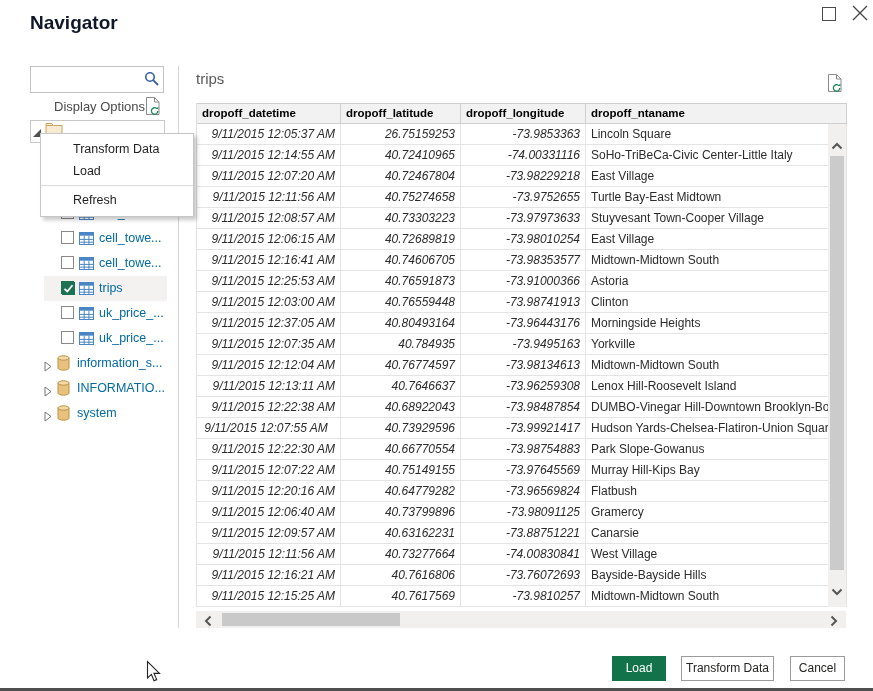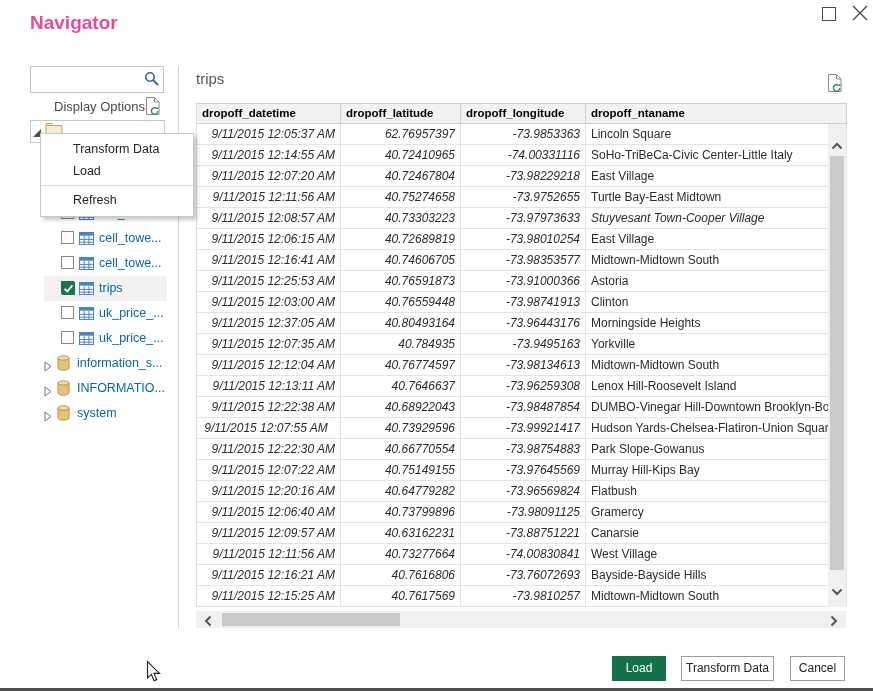--- a/index.html
+++ b/index.html
@@ -3,21 +3,21 @@
 <meta charset="utf-8">
 <style>
   html,body{margin:0;padding:0;}
   body{
     width:873px;height:691px;position:relative;background:#ffffff;
     font-family:"Liberation Sans",sans-serif;overflow:hidden;color:#252423;
   }
   .abs{position:absolute;}
 
   
-  .win-title{left:30px;top:12px;font-size:19px;font-weight:bold;color:#ec4899;}
+  .win-title{left:30px;top:12px;font-size:19px;font-weight:bold;color:#0f172a;}
   .btn-max{left:822px;top:7px;width:12px;height:12px;border:1px solid #4a4a4a;}
   .btn-close{left:851px;top:4px;width:18px;height:18px;}
   .bottom-edge{left:0;top:688px;width:873px;height:3px;background:#4f4f4f;}
 
   
   .search-box{left:30px;top:66px;width:132px;height:25px;border:1px solid #c3c2c1;background:#fff;}
   .search-box input{position:absolute;left:4px;top:2px;width:104px;height:19px;border:none;outline:none;font-size:12px;font-family:"Liberation Sans",sans-serif;}
   .search-icn{position:absolute;right:3px;top:4px;}
   .display-options{left:30px;top:99px;font-size:13px;color:#4a4a4a;margin-left:24px;}
   .display-caret{font-size:9px;color:#6b6b6b;margin-left:5px;vertical-align:2px;}
@@ -236,21 +236,21 @@
 <div class="abs grid">
   <div class="thead" id="thead">
       <div class="th" style="width: 144px;">dropoff_datetime</div>
       <div class="th" style="width: 120px;">dropoff_latitude</div>
       <div class="th" style="width: 125px;">dropoff_longitude</div>
       <div class="th" style="width: 261px;">dropoff_ntaname</div>
     </div>
   <div id="tbody">
       <div class="tr">
         <div class="td num" style="width: 144px;">9/11/2015 12:05:37 AM</div>
-        <div class="td num" style="width: 120px;">62.76957397</div>
+        <div class="td num" style="width: 120px;">26.75159253</div>
         <div class="td num" style="width: 125px;">-73.9853363</div>
         <div class="td name" style="width: 261px;">Lincoln Square</div>
       </div>
       <div class="tr">
         <div class="td num" style="width: 144px;">9/11/2015 12:14:55 AM</div>
         <div class="td num" style="width: 120px;">40.72410965</div>
         <div class="td num" style="width: 125px;">-74.00331116</div>
         <div class="td name" style="width: 261px;">SoHo-TriBeCa-Civic Center-Little Italy</div>
       </div>
       <div class="tr">
@@ -262,21 +262,21 @@
       <div class="tr">
         <div class="td num" style="width: 144px;">9/11/2015 12:11:56 AM</div>
         <div class="td num" style="width: 120px;">40.75274658</div>
         <div class="td num" style="width: 125px;">-73.9752655</div>
         <div class="td name" style="width: 261px;">Turtle Bay-East Midtown</div>
       </div>
       <div class="tr">
         <div class="td num" style="width: 144px;">9/11/2015 12:08:57 AM</div>
         <div class="td num" style="width: 120px;">40.73303223</div>
         <div class="td num" style="width: 125px;">-73.97973633</div>
-        <div class="td name" style="width: 261px; font-style: italic;">Stuyvesant Town-Cooper Village</div>
+        <div class="td name" style="width: 261px;">Stuyvesant Town-Cooper Village</div>
       </div>
       <div class="tr">
         <div class="td num" style="width: 144px;">9/11/2015 12:06:15 AM</div>
         <div class="td num" style="width: 120px;">40.72689819</div>
         <div class="td num" style="width: 125px;">-73.98010254</div>
         <div class="td name" style="width: 261px;">East Village</div>
       </div>
       <div class="tr">
         <div class="td num" style="width: 144px;">9/11/2015 12:16:41 AM</div>
         <div class="td num" style="width: 120px;">40.74606705</div>

